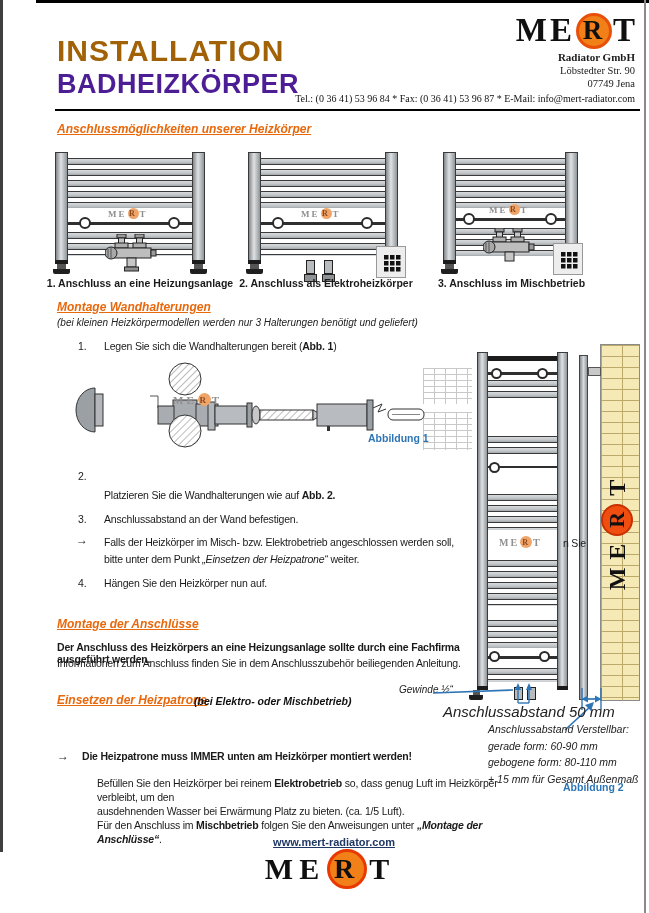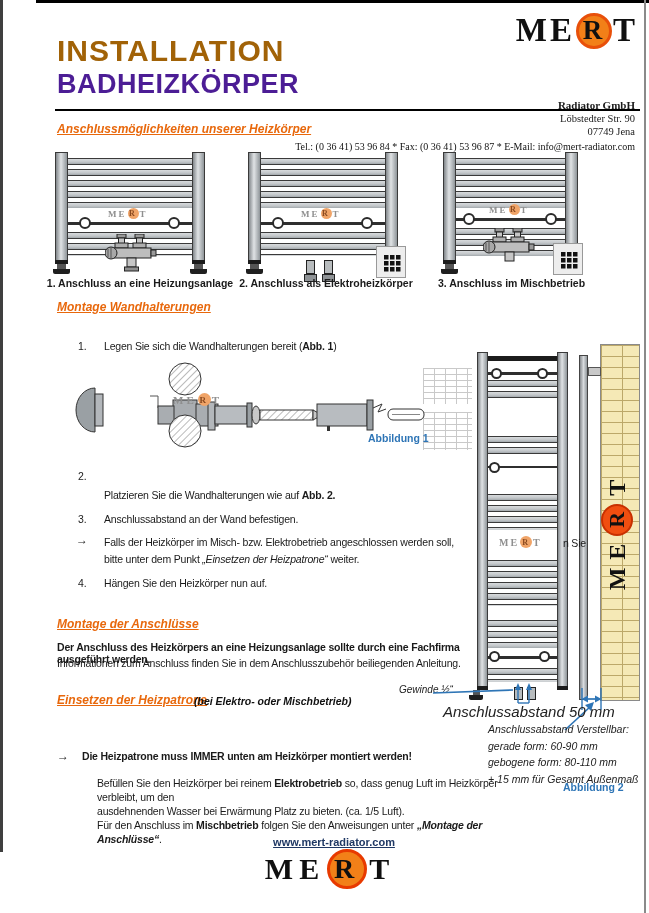--- a/index.html
+++ b/index.html
@@ -1,19 +1,19 @@
 <!DOCTYPE html>
 <html><head>
 <meta charset="utf-8">
 <style>
   html,body{margin:0;padding:0;background:#fff;}
   .page{position:relative;width:649px;height:913px;background:#fff;overflow:hidden;
         font-family:"Liberation Sans",sans-serif;color:#1a1a1a;}
   .abs{position:absolute;}
-  .serif{font-family:"Liberation Serif",serif;margin-top:48px;}
+  .serif{font-family:"Liberation Serif",serif;}
   .b{font-weight:bold;} .i{font-style:italic;}
   .head-orange{color:#E8680C;font-weight:bold;font-style:italic;text-decoration:underline;font-size:12px;}
   .note-bi{font-weight:bold;font-style:italic;font-size:10.5px;color:#111;}
   .body-t{font-size:10.5px;letter-spacing:-0.2px;color:#1a1a1a;}
   .cap-t{font-size:10.5px;font-weight:bold;text-align:center;}
   .blue-l{color:#2E75B6;font-weight:bold;font-size:10.5px;}
   .ann{font-style:italic;font-size:10px;color:#222;}
   
   .frame-top{left:36px;top:0;width:613px;height:3px;background:#000;}
   .frame-left{left:0;top:0;width:3px;height:852px;background:#3f3f3f;}
@@ -198,20 +198,21 @@
         <rect x="14" y="15" width="4.5" height="4.5" fill="#111"></rect>
         <rect x="20" y="15" width="4.5" height="4.5" fill="#111"></rect>
       <rect x="8" y="21" width="4.5" height="4.5" fill="#111"></rect>
         <rect x="14" y="21" width="4.5" height="4.5" fill="#111"></rect>
         <rect x="20" y="21" width="4.5" height="4.5" fill="#111"></rect>
     </svg>
   </div>
   <div class="abs cap-t" style="left:434px;top:277px;width:155px;">3. Anschluss im Mischbetrieb</div>
 
   <div class="abs head-orange" style="left:57px;top:300px;">Montage Wandhalterungen</div>
+  <div class="abs i" style="left:57px;top:317px;font-size:10px;color:#222;">(bei kleinen Heizkörpermodellen werden nur 3 Halterungen benötigt und geliefert)</div>
 
   <div class="abs body-t" style="left:78px;top:340px;">1.</div>
   <div class="abs body-t" style="left:104px;top:340px;"><span>Legen Sie sich die Wandhalterungen bereit (</span><span class="b">Abb. 1</span><span>)</span></div>
 
   <div class="abs brick-w" style="left:423px;top:368px;width:49px;height:36px;"></div>
   <div class="abs brick-w" style="left:423px;top:412px;width:49px;height:38px;"></div>
   <svg class="abs" style="left:70px;top:362px;" width="390" height="100" viewBox="0 0 390 100">
     <defs>
       <pattern id="hatch" width="5" height="5" patternTransform="rotate(45)" patternUnits="userSpaceOnUse">
         <rect width="5" height="5" fill="#fff"></rect>

